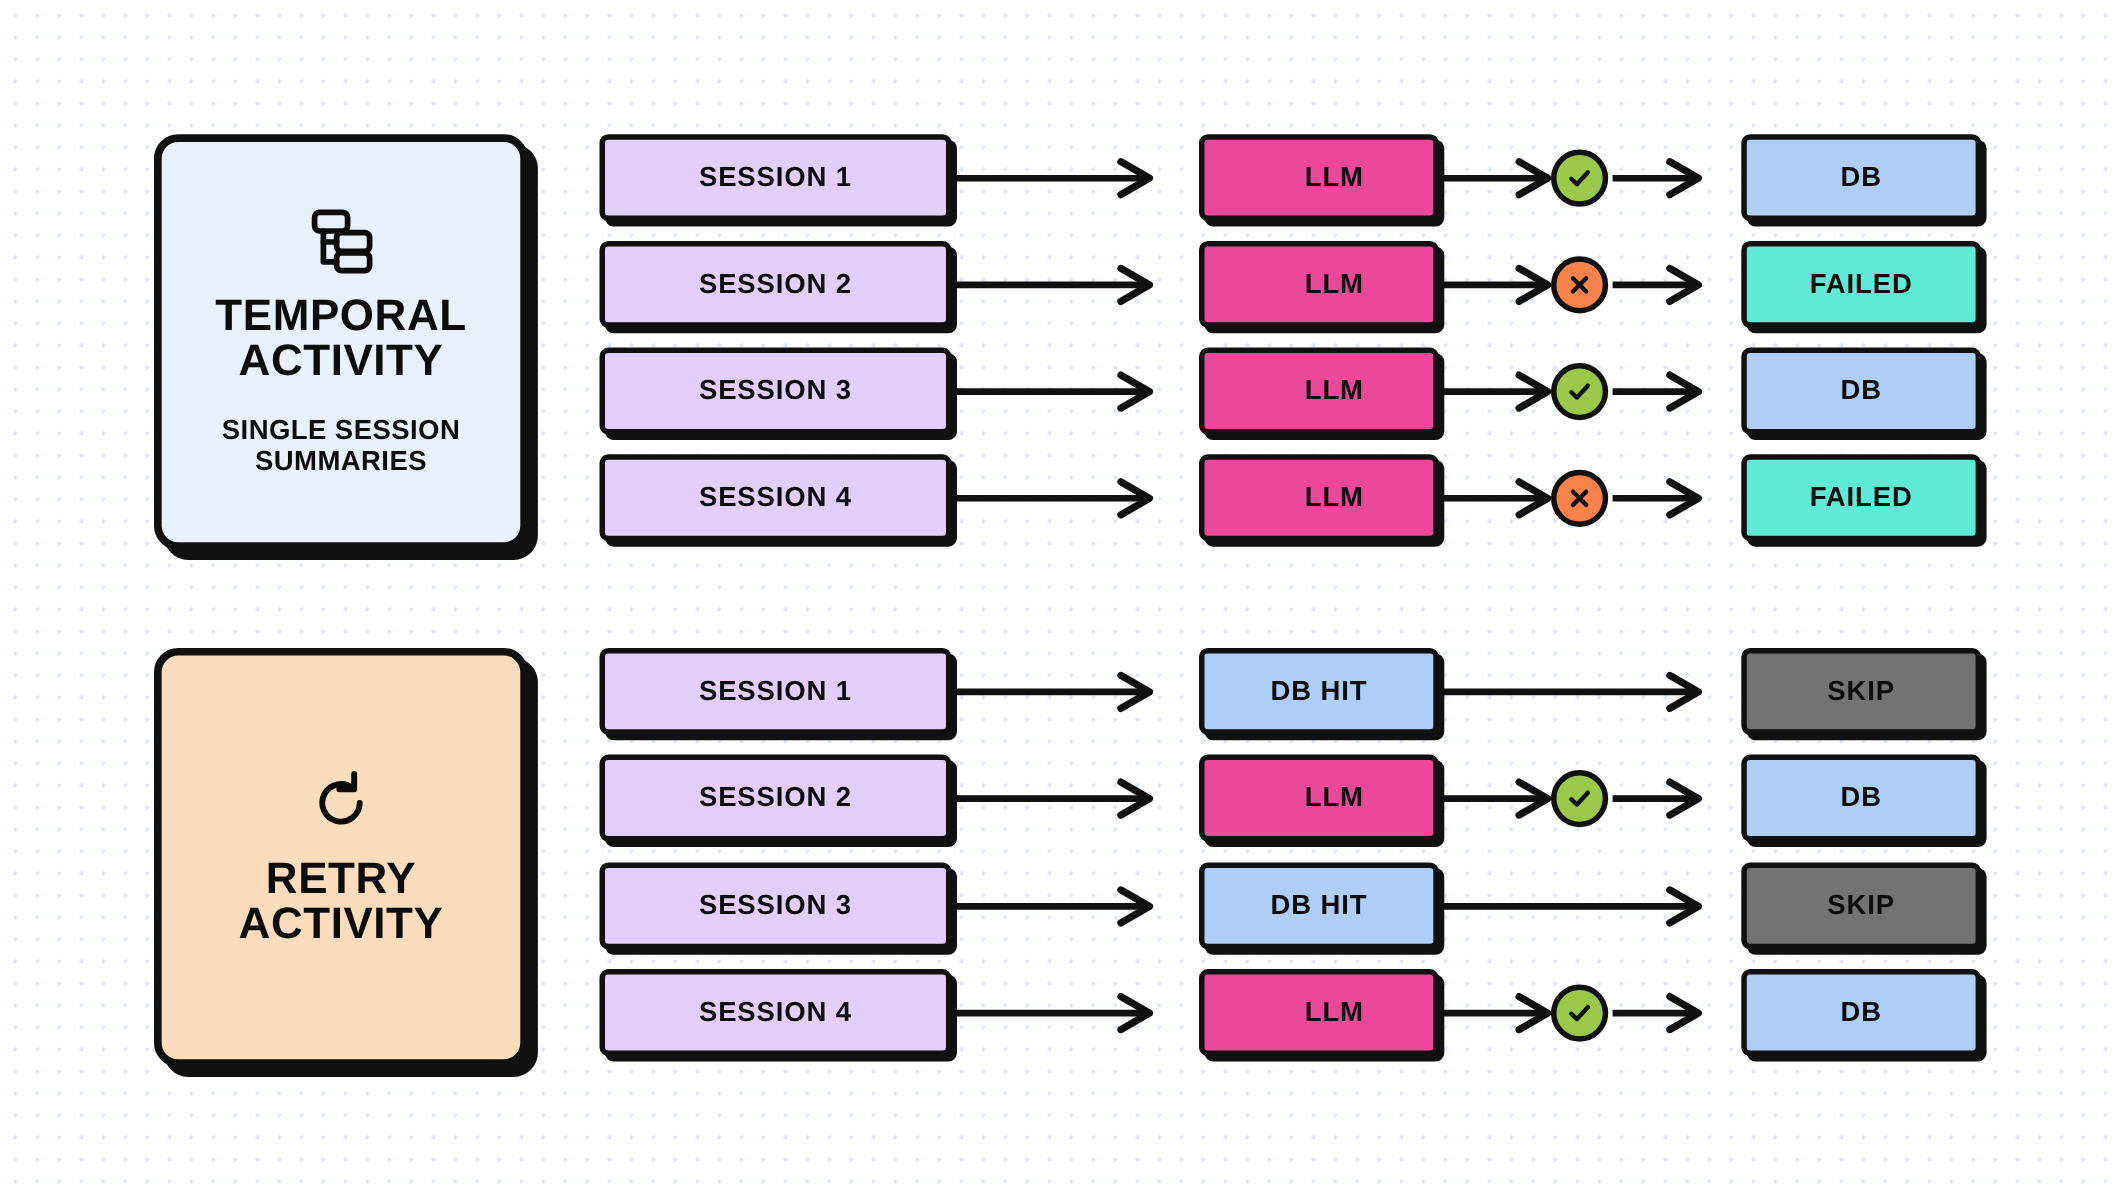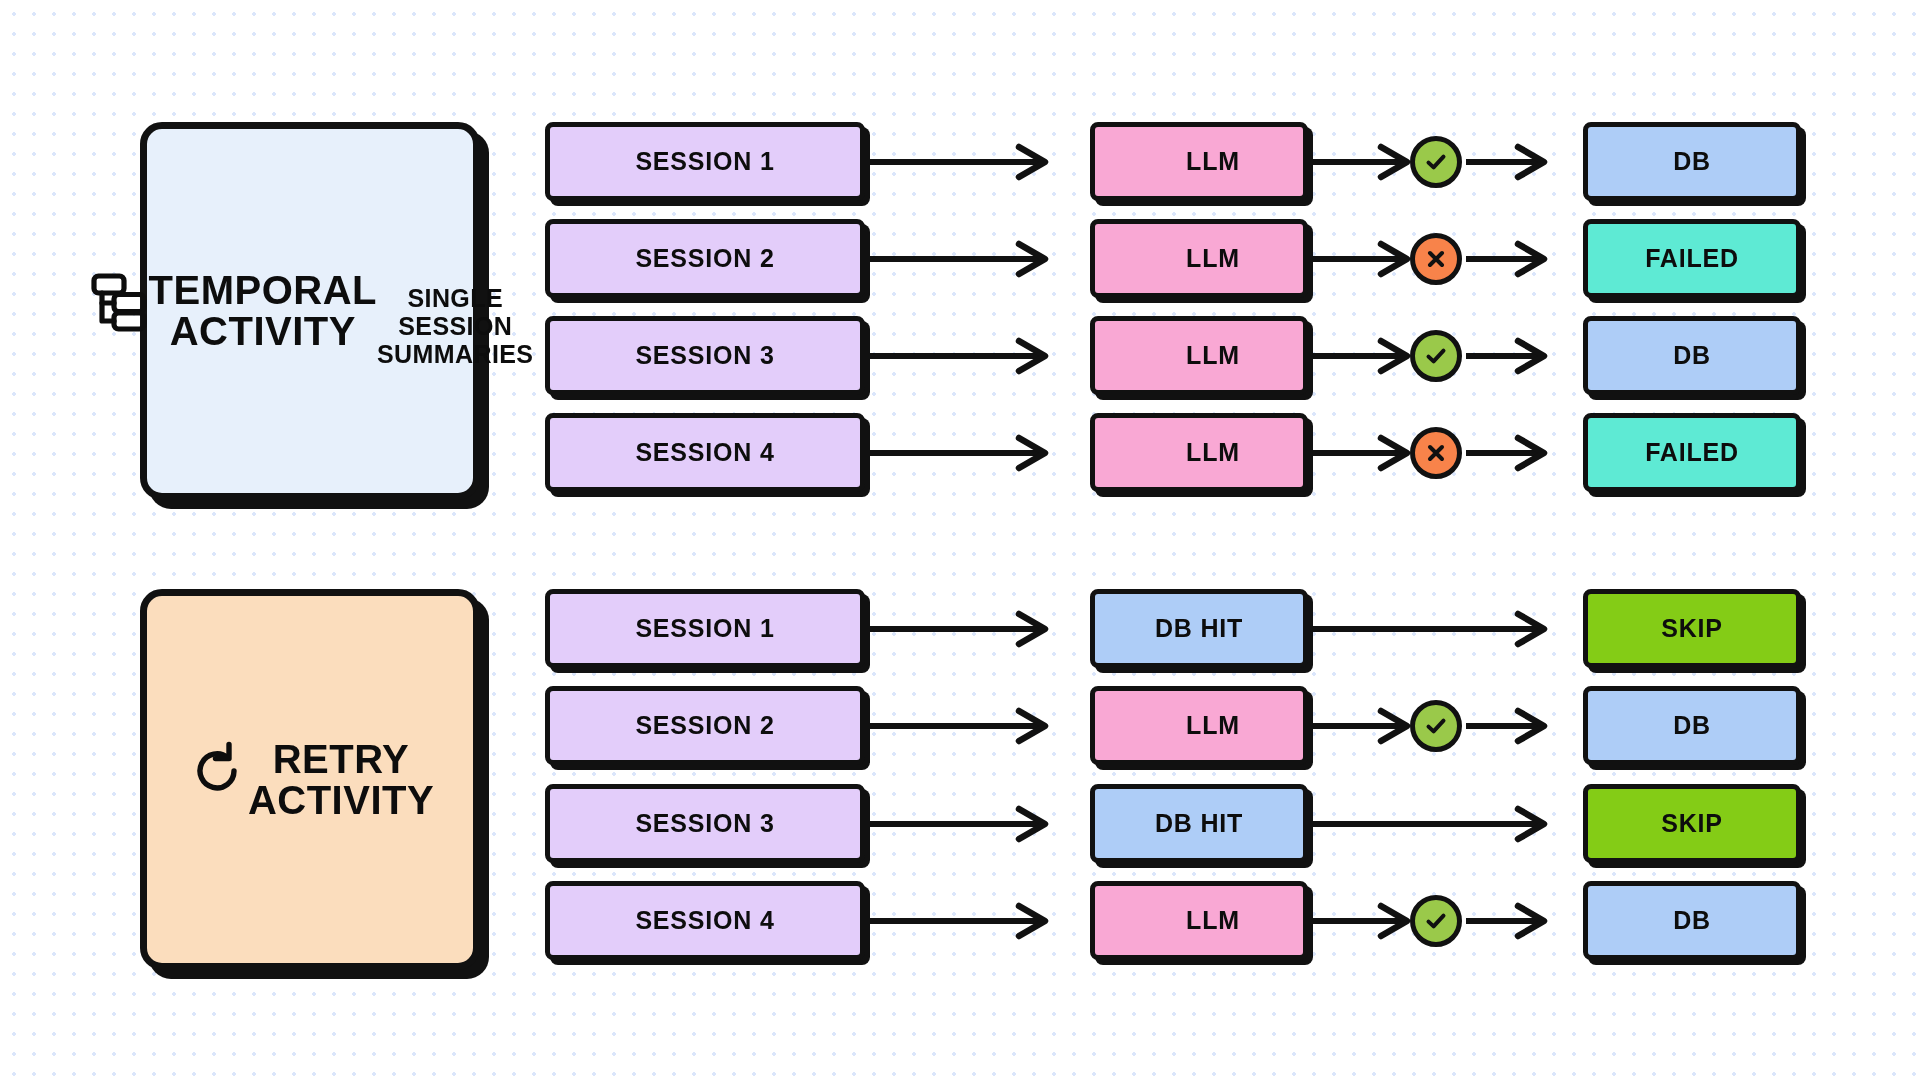--- a/index.html
+++ b/index.html
@@ -27,21 +27,21 @@
   }
 
   
   .panel {
     position: absolute;
     box-sizing: border-box;
     border: 7px solid #111111;
     border-radius: 22px;
     box-shadow: 9px 9px 0 #111111;
     display: flex;
-    flex-direction: row;
+    flex-direction: column;
     align-items: center;
     justify-content: center;
     text-align: center;
   }
   .panel-temporal {
     left: 140px;
     top: 122px;
     width: 340px;
     height: 378px;
     background: #e7f0fb;
@@ -88,24 +88,24 @@
     display: flex;
     align-items: center;
     justify-content: center;
     font-size: 25px;
     font-weight: 900;
     letter-spacing: 0.8px;
     color: #0d0d0d;
     text-transform: uppercase;
   }
   .c-session { background: #e3cdfa; }
-  .c-llm     { background: #f9a8d4; padding-left: 28px; }
+  .c-llm     { background: #ec4899; padding-left: 28px; }
   .c-db      { background: #aecdf7; text-align: right; }
   .c-failed  { background: #5eead4; }
-  .c-skip    { background: #84cc16; }
+  .c-skip    { background: #737373; }
 
   
   .arrow {
     position: absolute;
     height: 40px;
     pointer-events: none;
   }
   .arrow svg { display: block; overflow: visible; }
 
   

